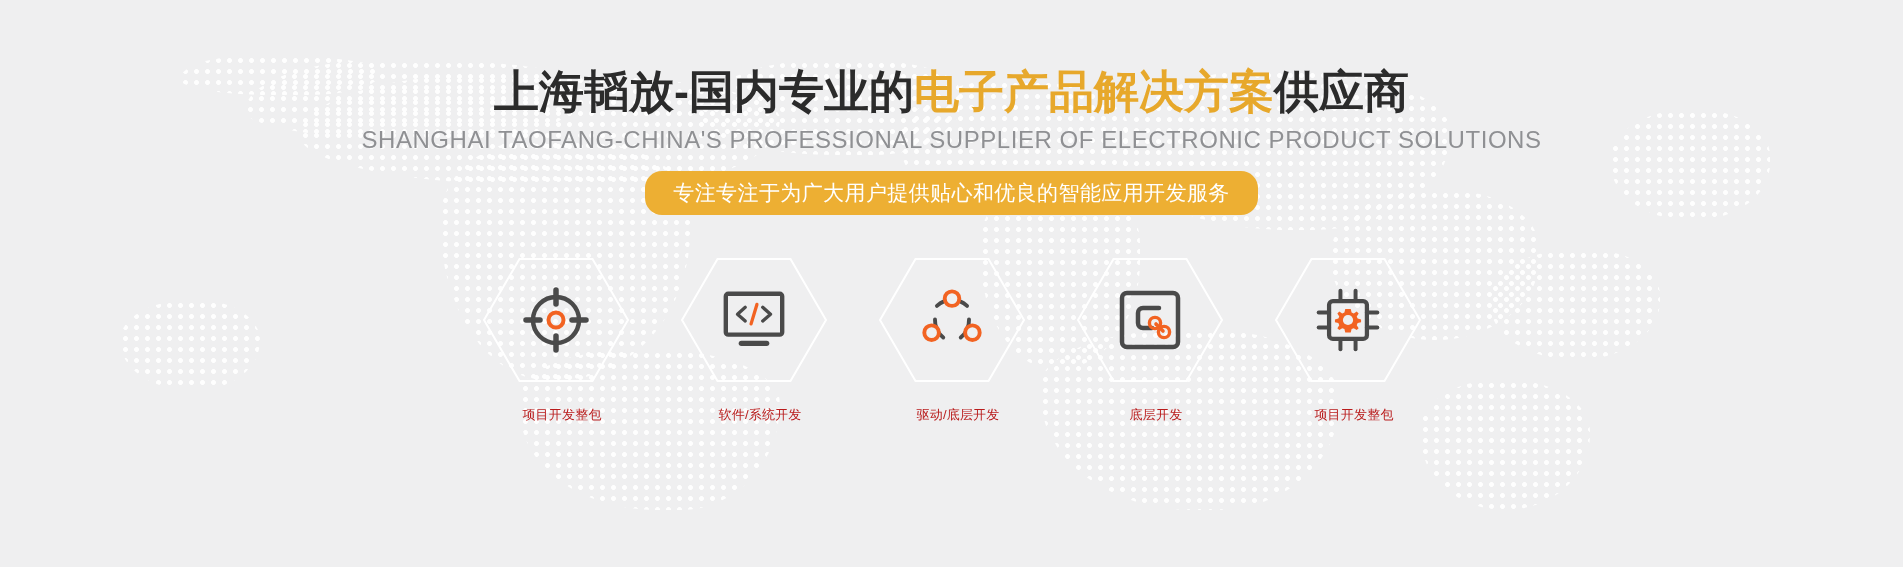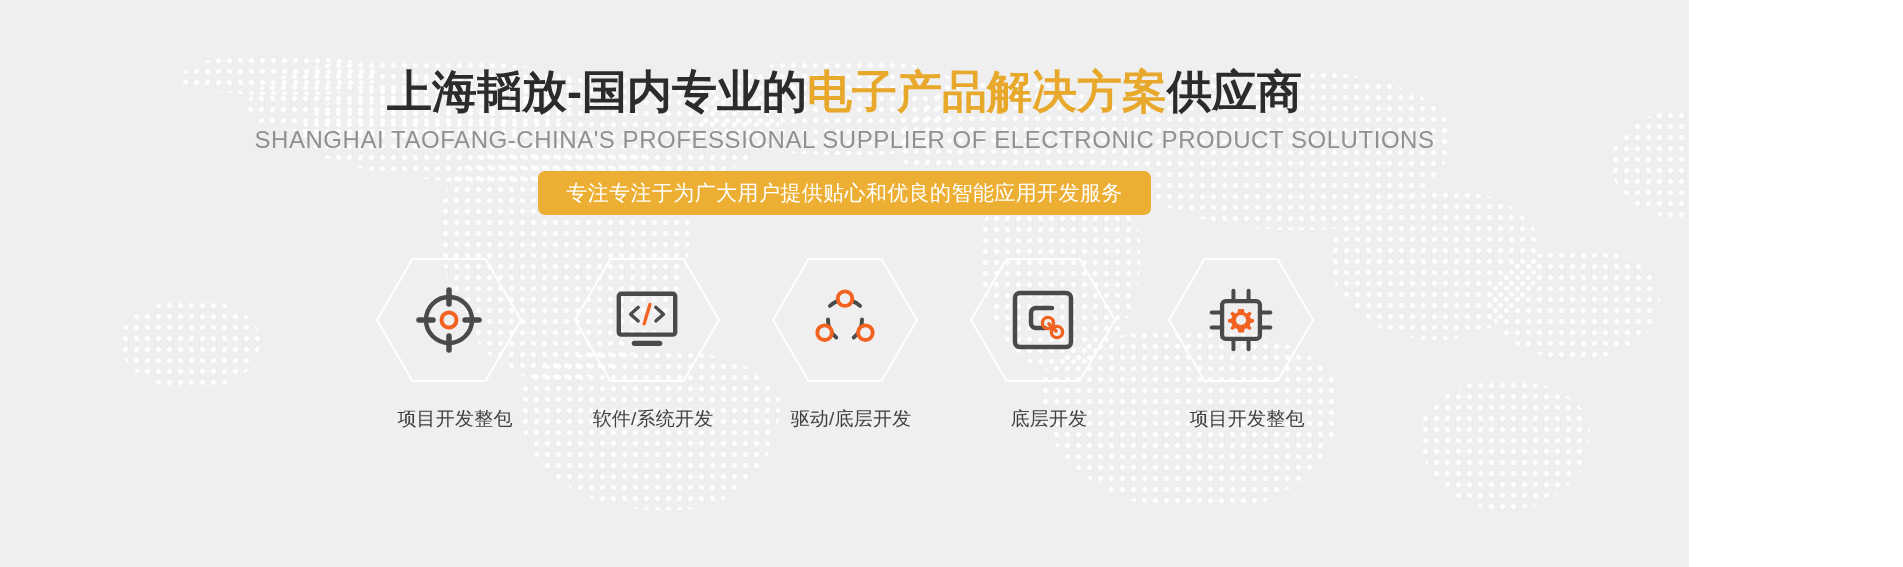--- a/index.html
+++ b/index.html
@@ -4,21 +4,21 @@
 <style>
   html, body {
     margin: 0;
     padding: 0;
     background: #ffffff;
   }
   * { box-sizing: border-box; }
 
   .banner {
     position: relative;
-    width: 1689px;
+    width: 1903px;
     height: 567px;
     overflow: hidden;
     background: #efeff0;
     font-family: "Liberation Sans", "DejaVu Sans", sans-serif;
   }
 
   
   .dots-layer {
     position: absolute;
     inset: 0;
@@ -79,21 +79,21 @@
     display: flex;
     justify-content: center;
   }
   .tagline {
     display: inline-block;
     background: #edaf33;
     color: #ffffff;
     font-size: 21px;
     line-height: 1;
     padding: 11px 28px 12px;
-    border-radius: 7px;
+    border-radius: 17px;
     white-space: nowrap;
     letter-spacing: .4px;
   }
 
   
   .hex-row {
     position: absolute;
     left: 0; right: 0;
     top: 258px;
     display: flex;
@@ -122,22 +122,22 @@
   .hex .glyph {
     position: relative;
     width: 70px;
     height: 70px;
     display: flex;
     align-items: center;
     justify-content: center;
   }
   .hex-label {
     margin-top: 24px;
-    font-size: 19px;
-    color: #404040;
+    font-size: 13px;
+    color: #b91c1c;
     white-space: nowrap;
     letter-spacing: .2px;
     margin-left: 13px;
   }
 </style>
 </head>
 <body>
 
 <div class="banner">
 

